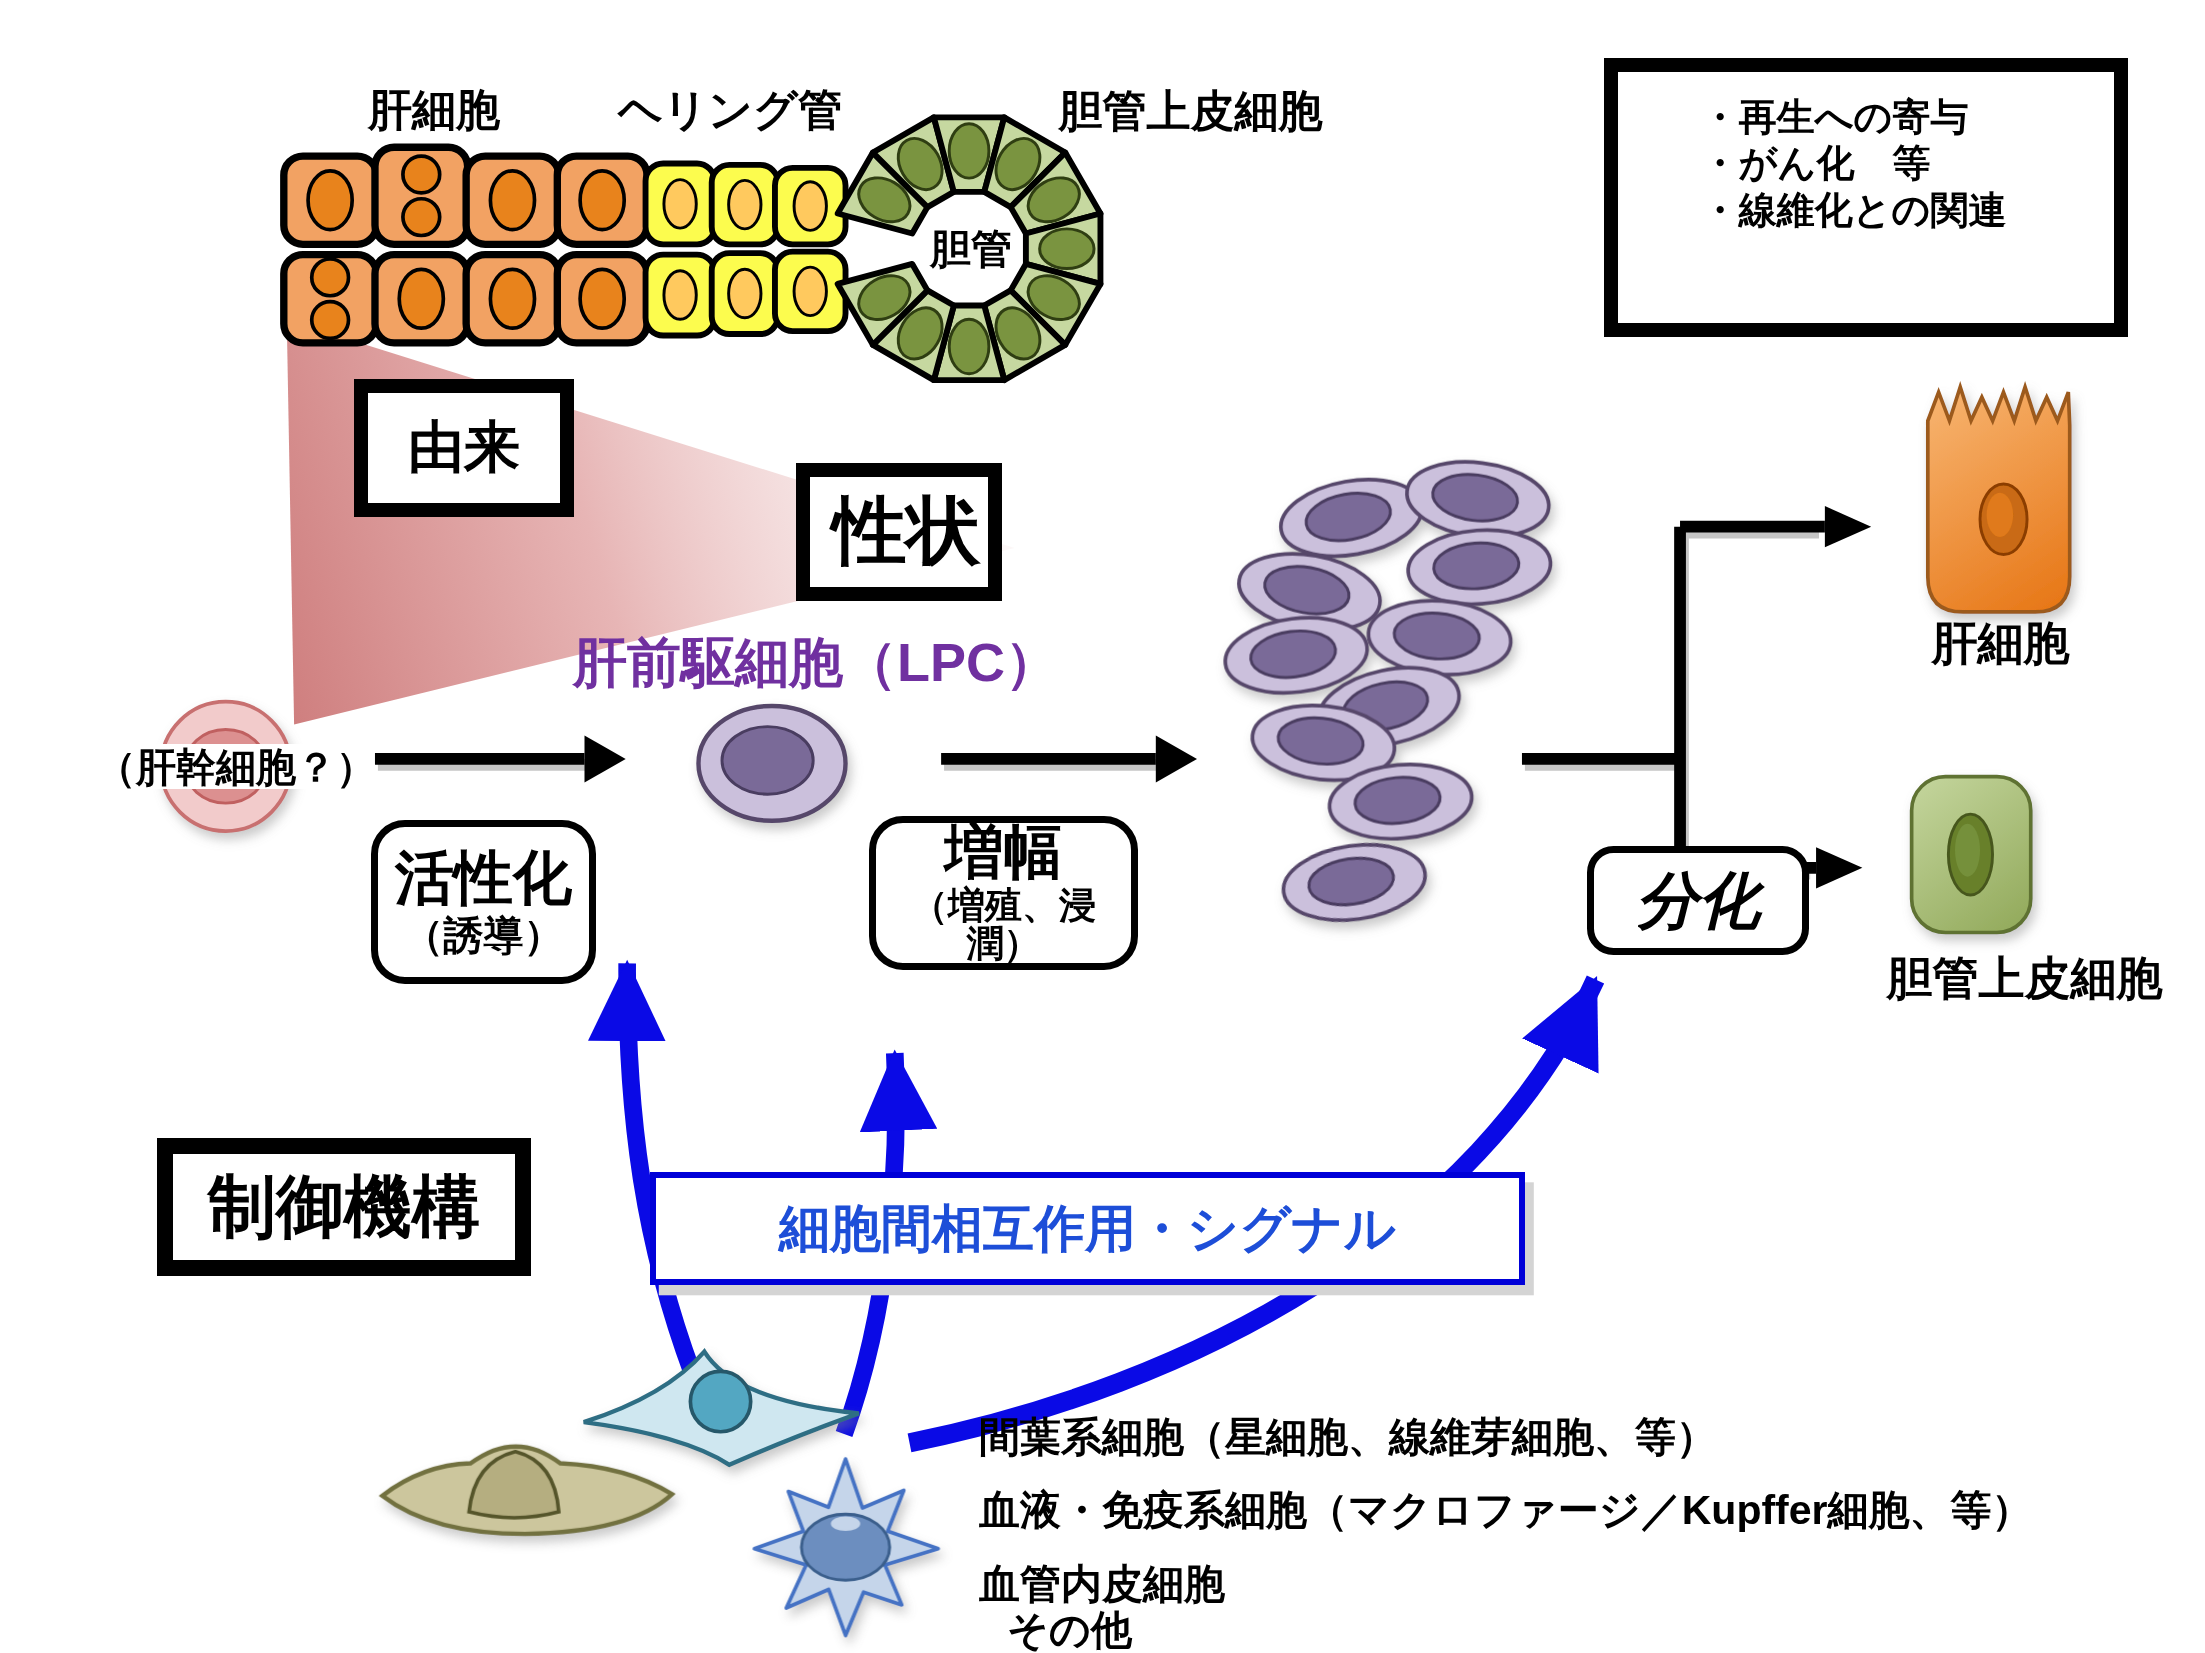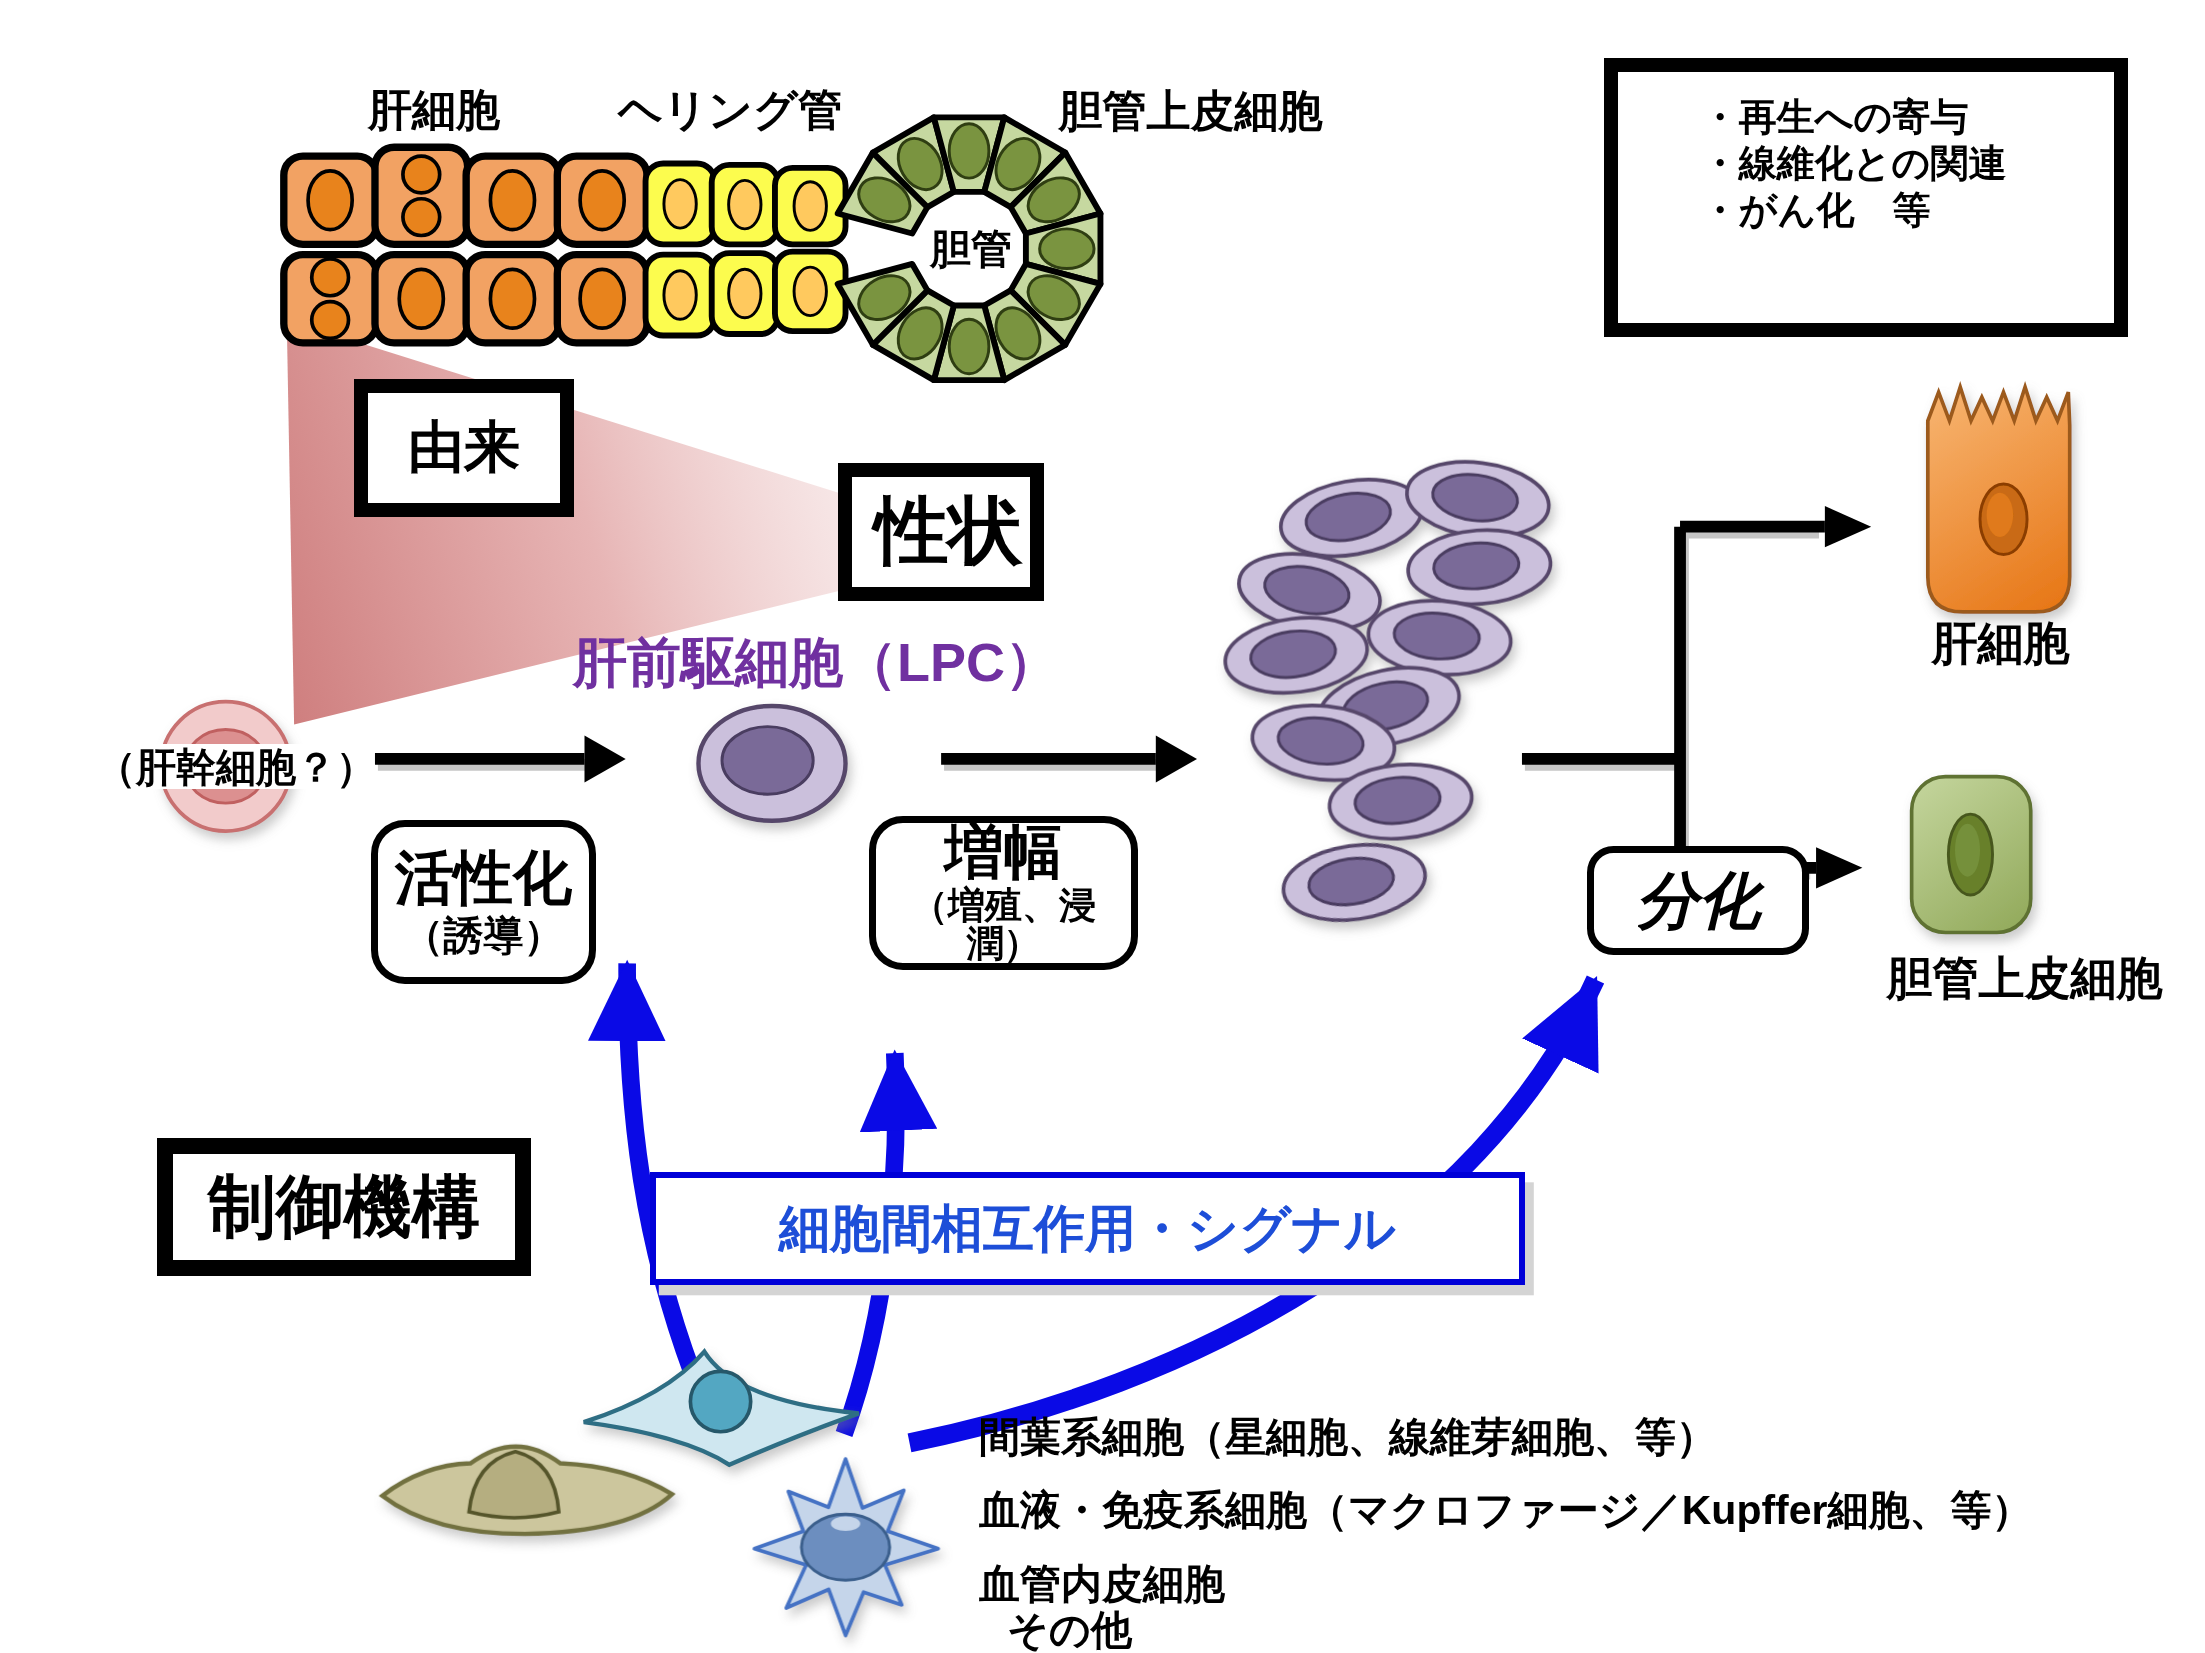--- a/index.html
+++ b/index.html
@@ -213,30 +213,30 @@
 <div class="lbl" style="left:618px; top:87px; width:221px; font-size:44px;">ヘリング管</div>
 
 <div class="lbl" style="left:1040px; top:88px; width:301px; font-size:44px;">胆管上皮細胞</div>
 
 <div class="lbl" style="left:912px; top:228px; width:118px; font-size:41px;">胆管</div>
 
 <div style="position:absolute; left:1604px; top:58px; width:524px; height:279px;
             background:#fff; border:14.7px solid #000; padding:10.3px 14.7px 0 14.7px;">
   <div style="margin:11.8px 0 0 68px;">
     <div class="sig-item">・再生への寄与</div>
+    <div class="sig-item">・がん化　等</div>
     <div class="sig-item">・線維化との関連</div>
-    <div class="sig-item">・がん化　等</div>
   </div>
 </div>
 
 <div class="kbox" style="left:354px; top:379px; width:220px; height:138px; font-size:56px;">
   <span>由来</span>
 </div>
 
-<div class="kbox" style="left:838px; top:463px; width:206px; height:138px; font-size:74px;padding-left:15px;">
+<div class="kbox" style="left:796px; top:463px; width:206px; height:138px; font-size:74px;padding-left:15px;">
   <span>性状</span>
 </div>
 
 <div class="lbl" style="left:544px; top:634px; width:544px; font-size:54px; color:#7030A0;">肝前駆細胞（LPC）</div>
 
 <div class="lbl" style="left:96px; top:744px; width:259px; font-size:40px; background:#fff; padding:1.5px 0;">（肝幹細胞？）</div>
 
 <div class="rbox" style="left:371px; top:820px; width:225px; height:164px;">
   <div style="font-size:59px;">活性化</div>
   <div style="font-size:40px; margin-top:4.4px;">（誘導）</div>

